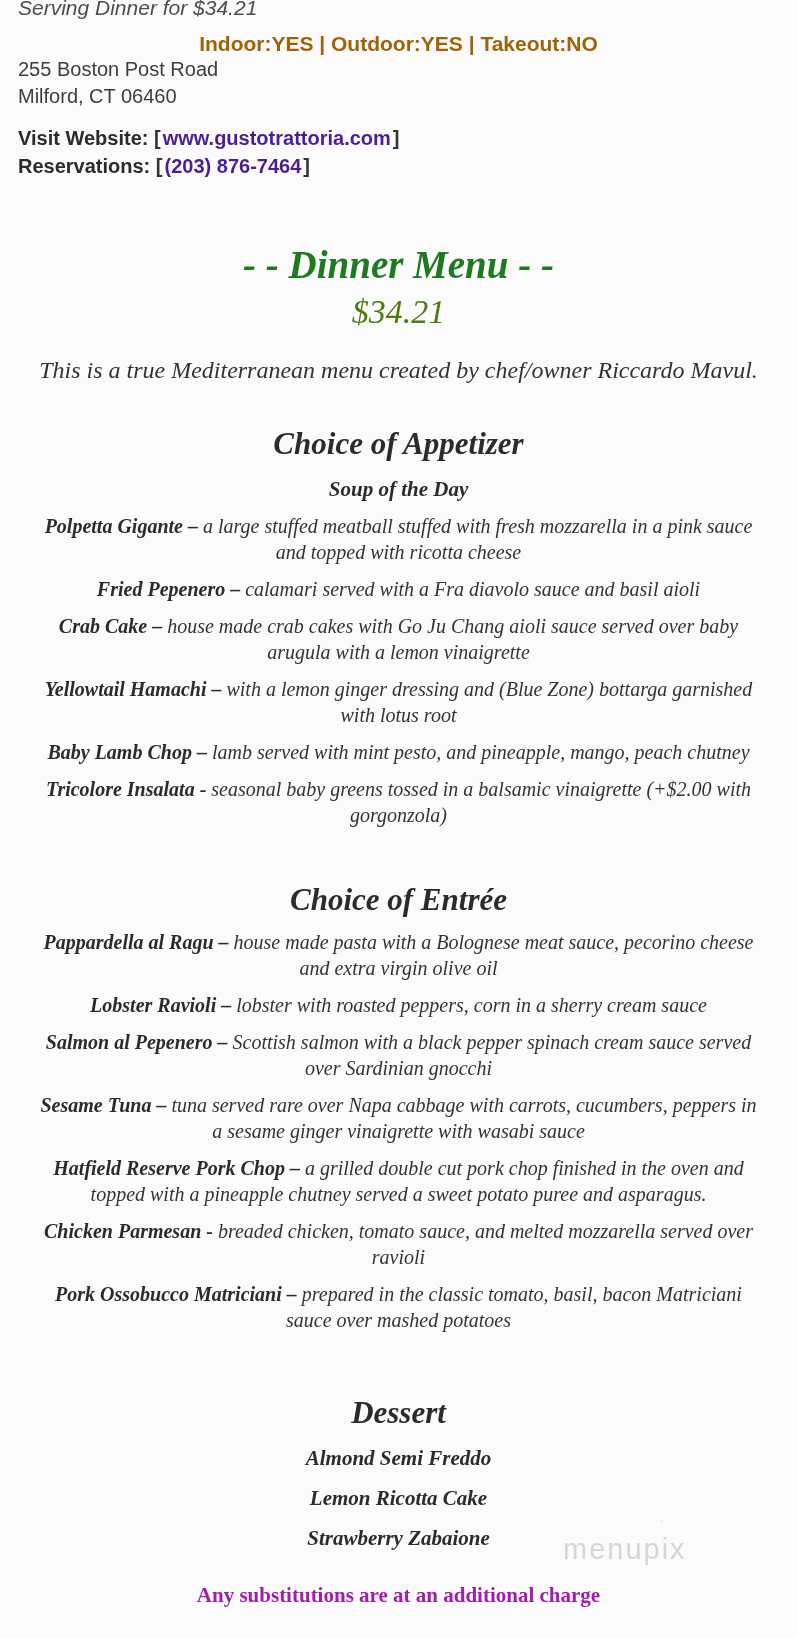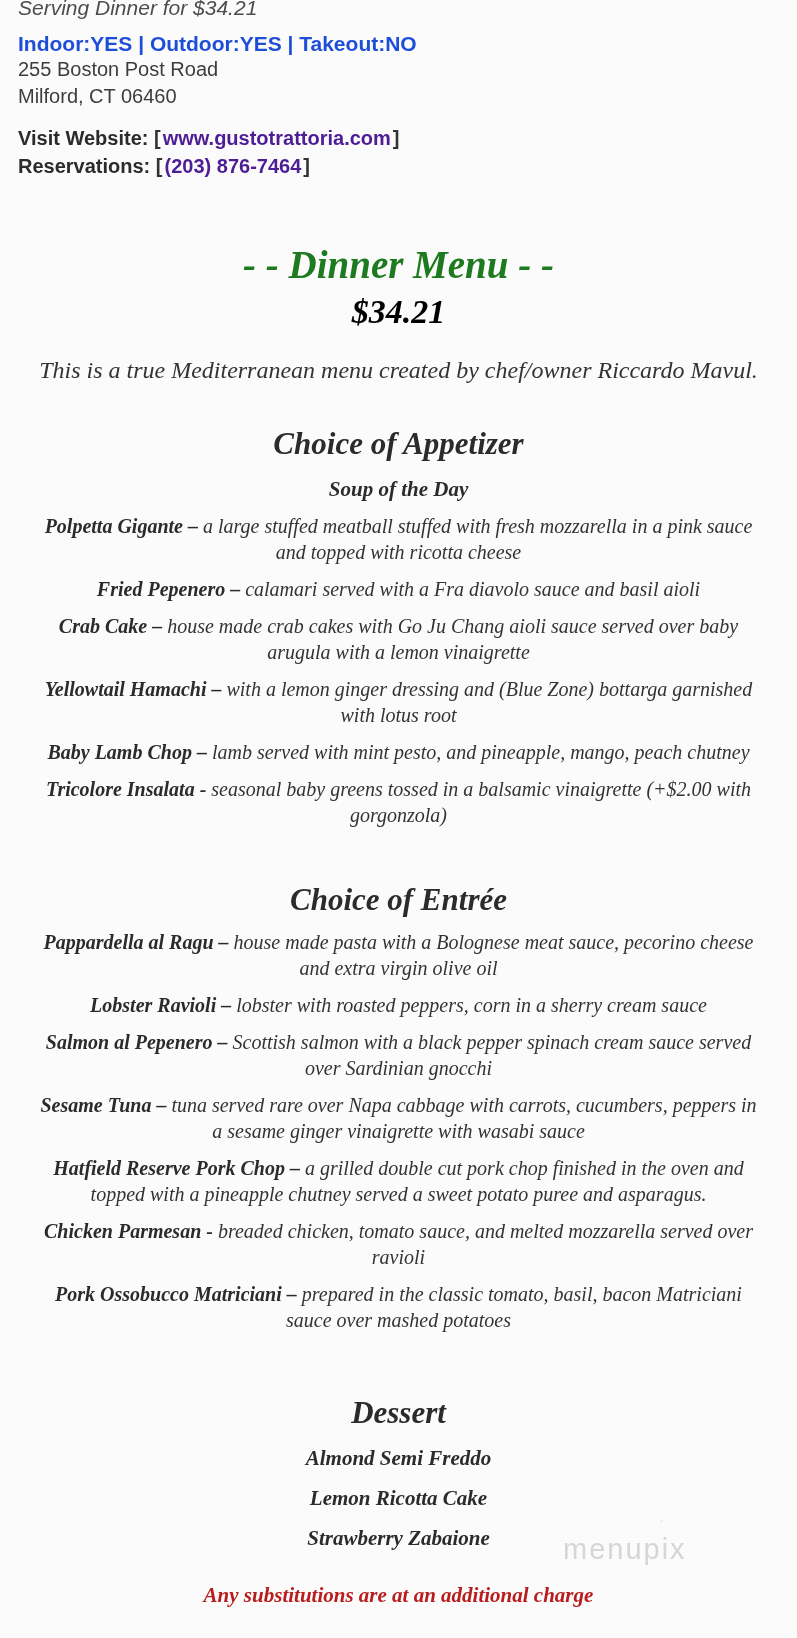--- a/index.html
+++ b/index.html
@@ -20,21 +20,22 @@
     margin-top: -5px;
     font-size: 21px;
     line-height: 1.25;
     font-style: italic;
     color: #4d4d4d;
   }
   .options-line {
     margin-top: 11px;
     font-size: 21px;
     font-weight: bold;
-    color: #1d4ed8;
+    color: #a16207;
+    text-align: center;
   }
   .address-block {
     font-size: 20px;
     line-height: 1.32;
     color: #3d3d3d;
   }
   .address-block span { display: block; }
   .contact-line {
     font-size: 20px;
     font-weight: bold;
@@ -61,23 +62,23 @@
   .menu-title {
     margin-top: 64px;
     font-size: 39px;
     font-weight: bold;
     font-style: italic;
     color: #1e7a1e;
   }
   .menu-price {
     margin-top: 6px;
     font-size: 34px;
-    font-weight: bold;
-    font-style: italic;
-    color: #000000;
+    font-weight: normal;
+    font-style: italic;
+    color: #4d7c0f;
   }
   .menu-intro {
     margin-top: 26px;
     font-size: 24px;
     font-style: italic;
     color: #333;
   }
   .section-heading {
     margin-top: 42px;
     font-size: 31px;
@@ -111,22 +112,21 @@
     color: #2b2b2b;
   }
   .footnote {
     position: absolute;
     left: 0; right: 0;
     top: 1588px;
     text-align: center;
     font-family: "Liberation Serif", serif;
     font-size: 21px;
     font-weight: bold;
-    font-style: italic;
-    color: #b91c1c;
+    color: #a21caf;
   }
 
   
   .watermark-faint {
     position: absolute;
     left: 563px;
     top: 1520px;
     font-family: "Liberation Sans", sans-serif;
     font-size: 28px;
     color: #ededed;

